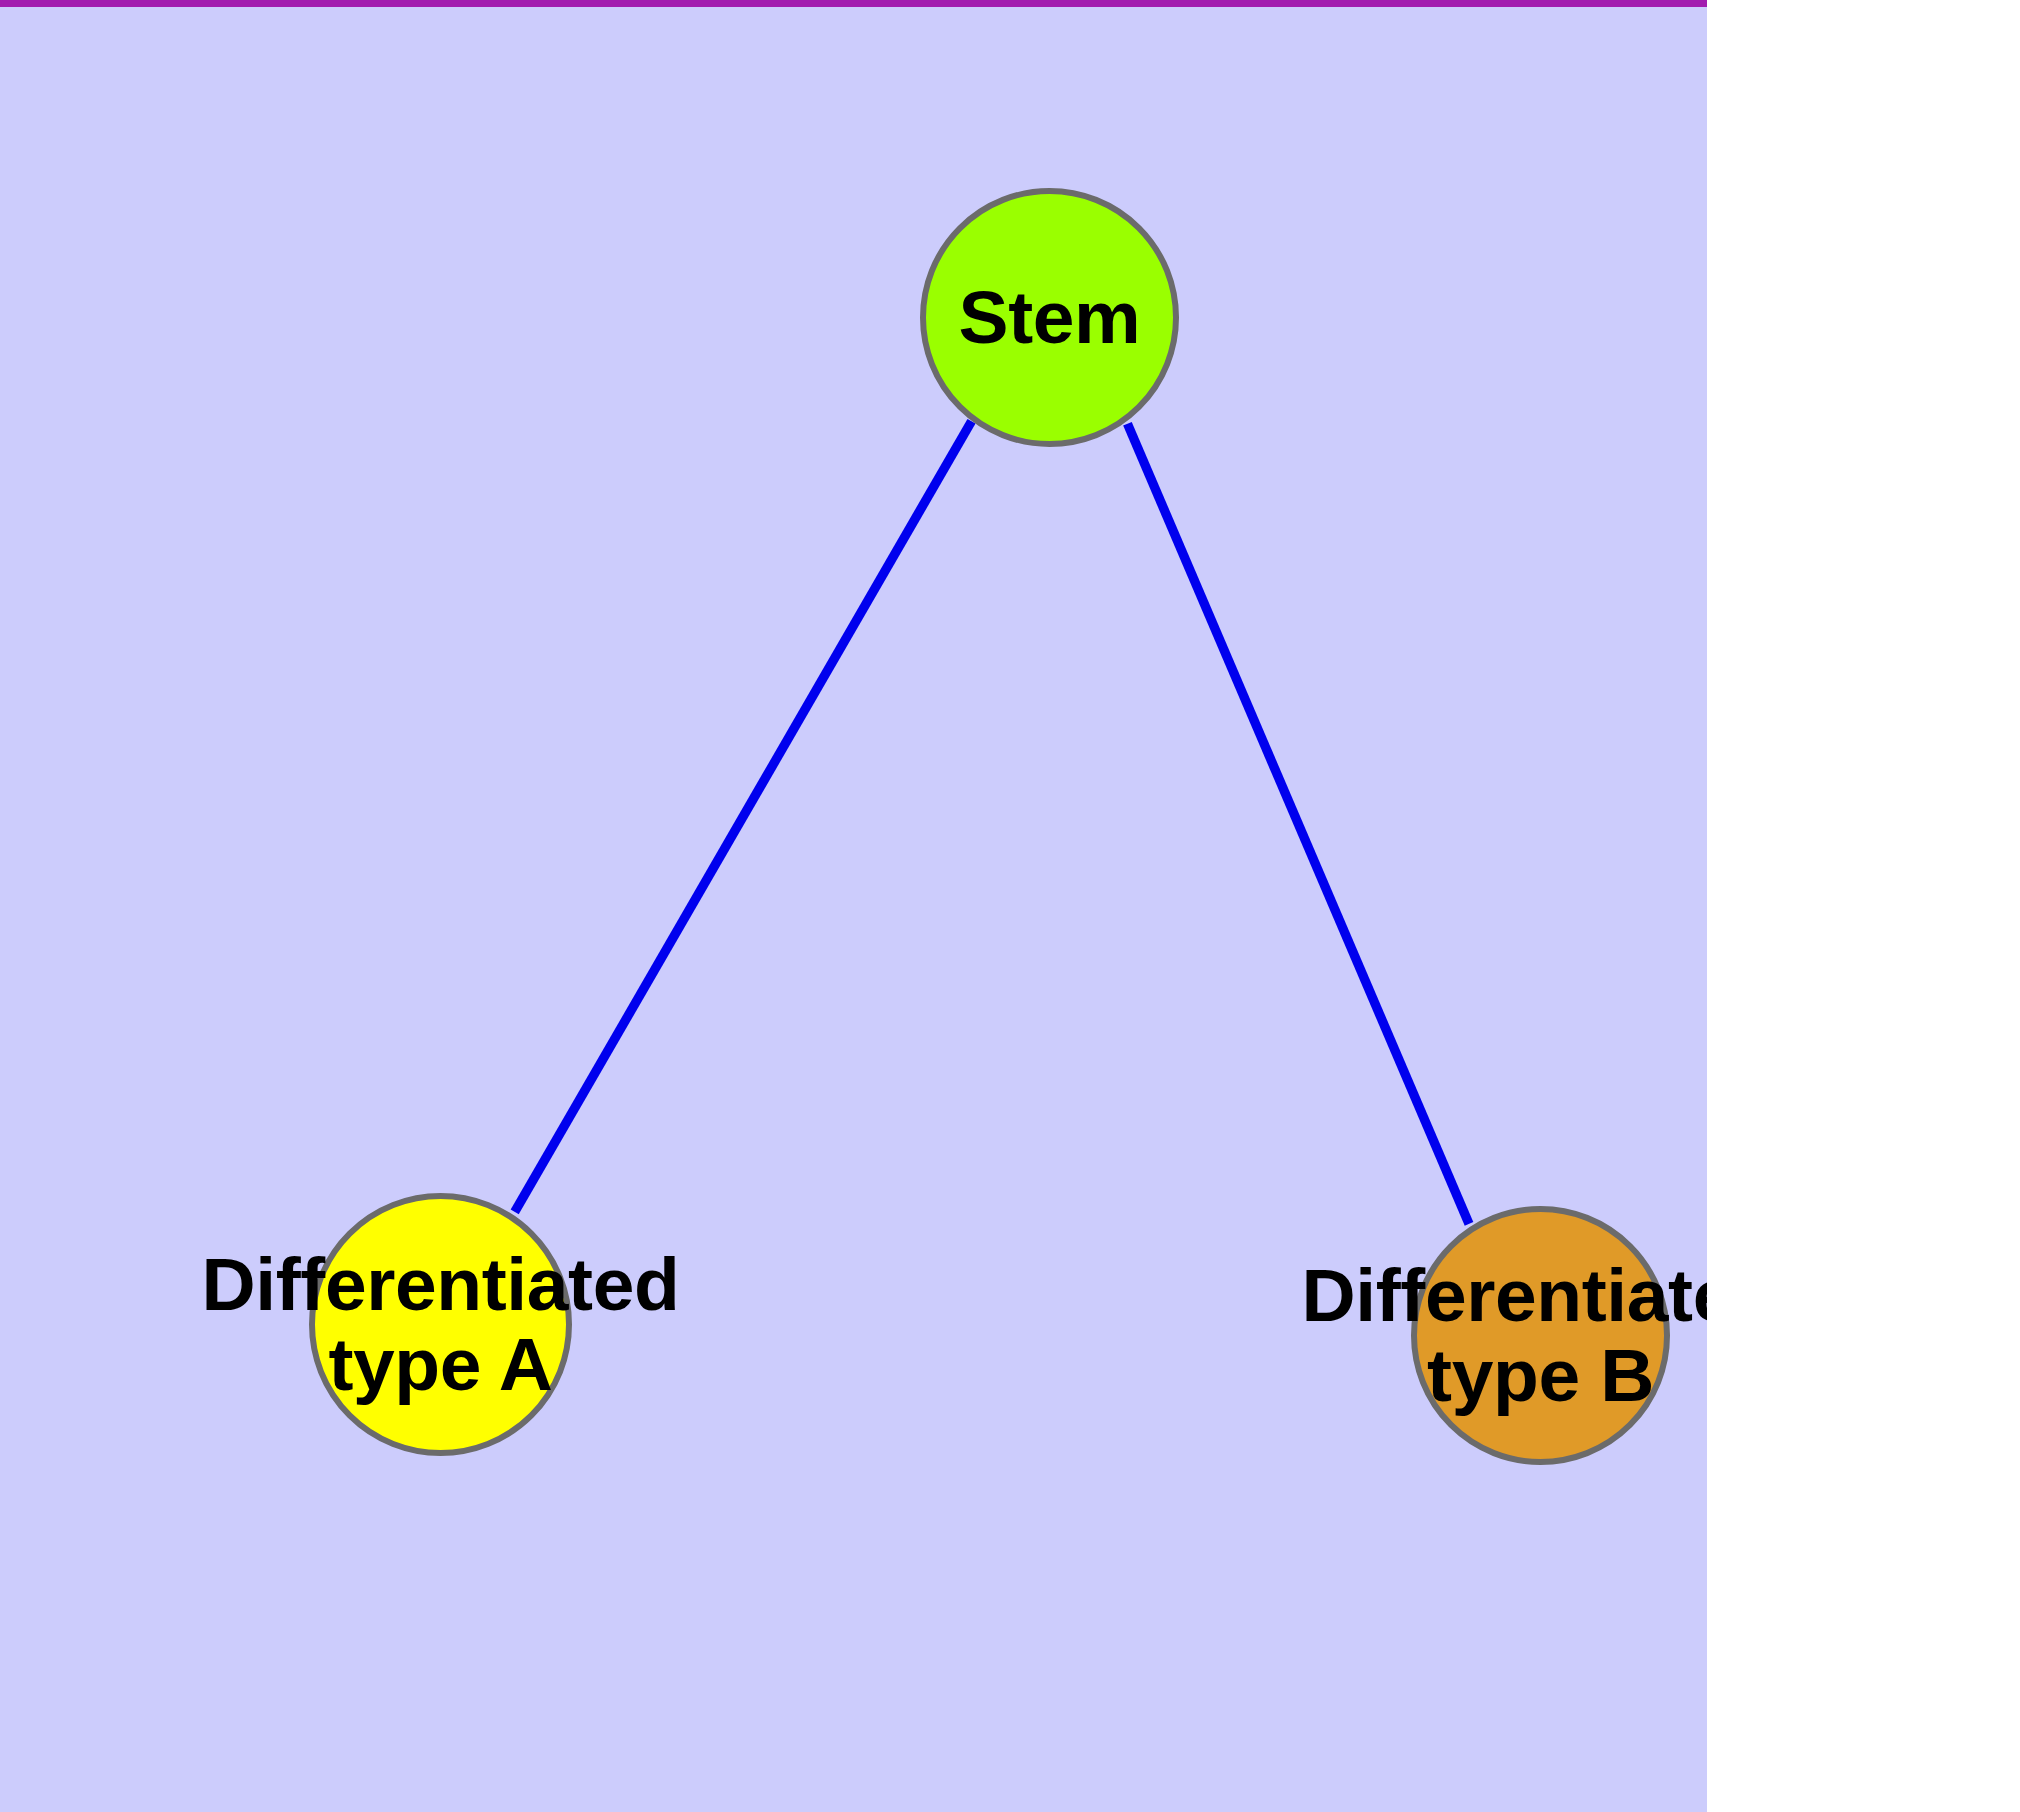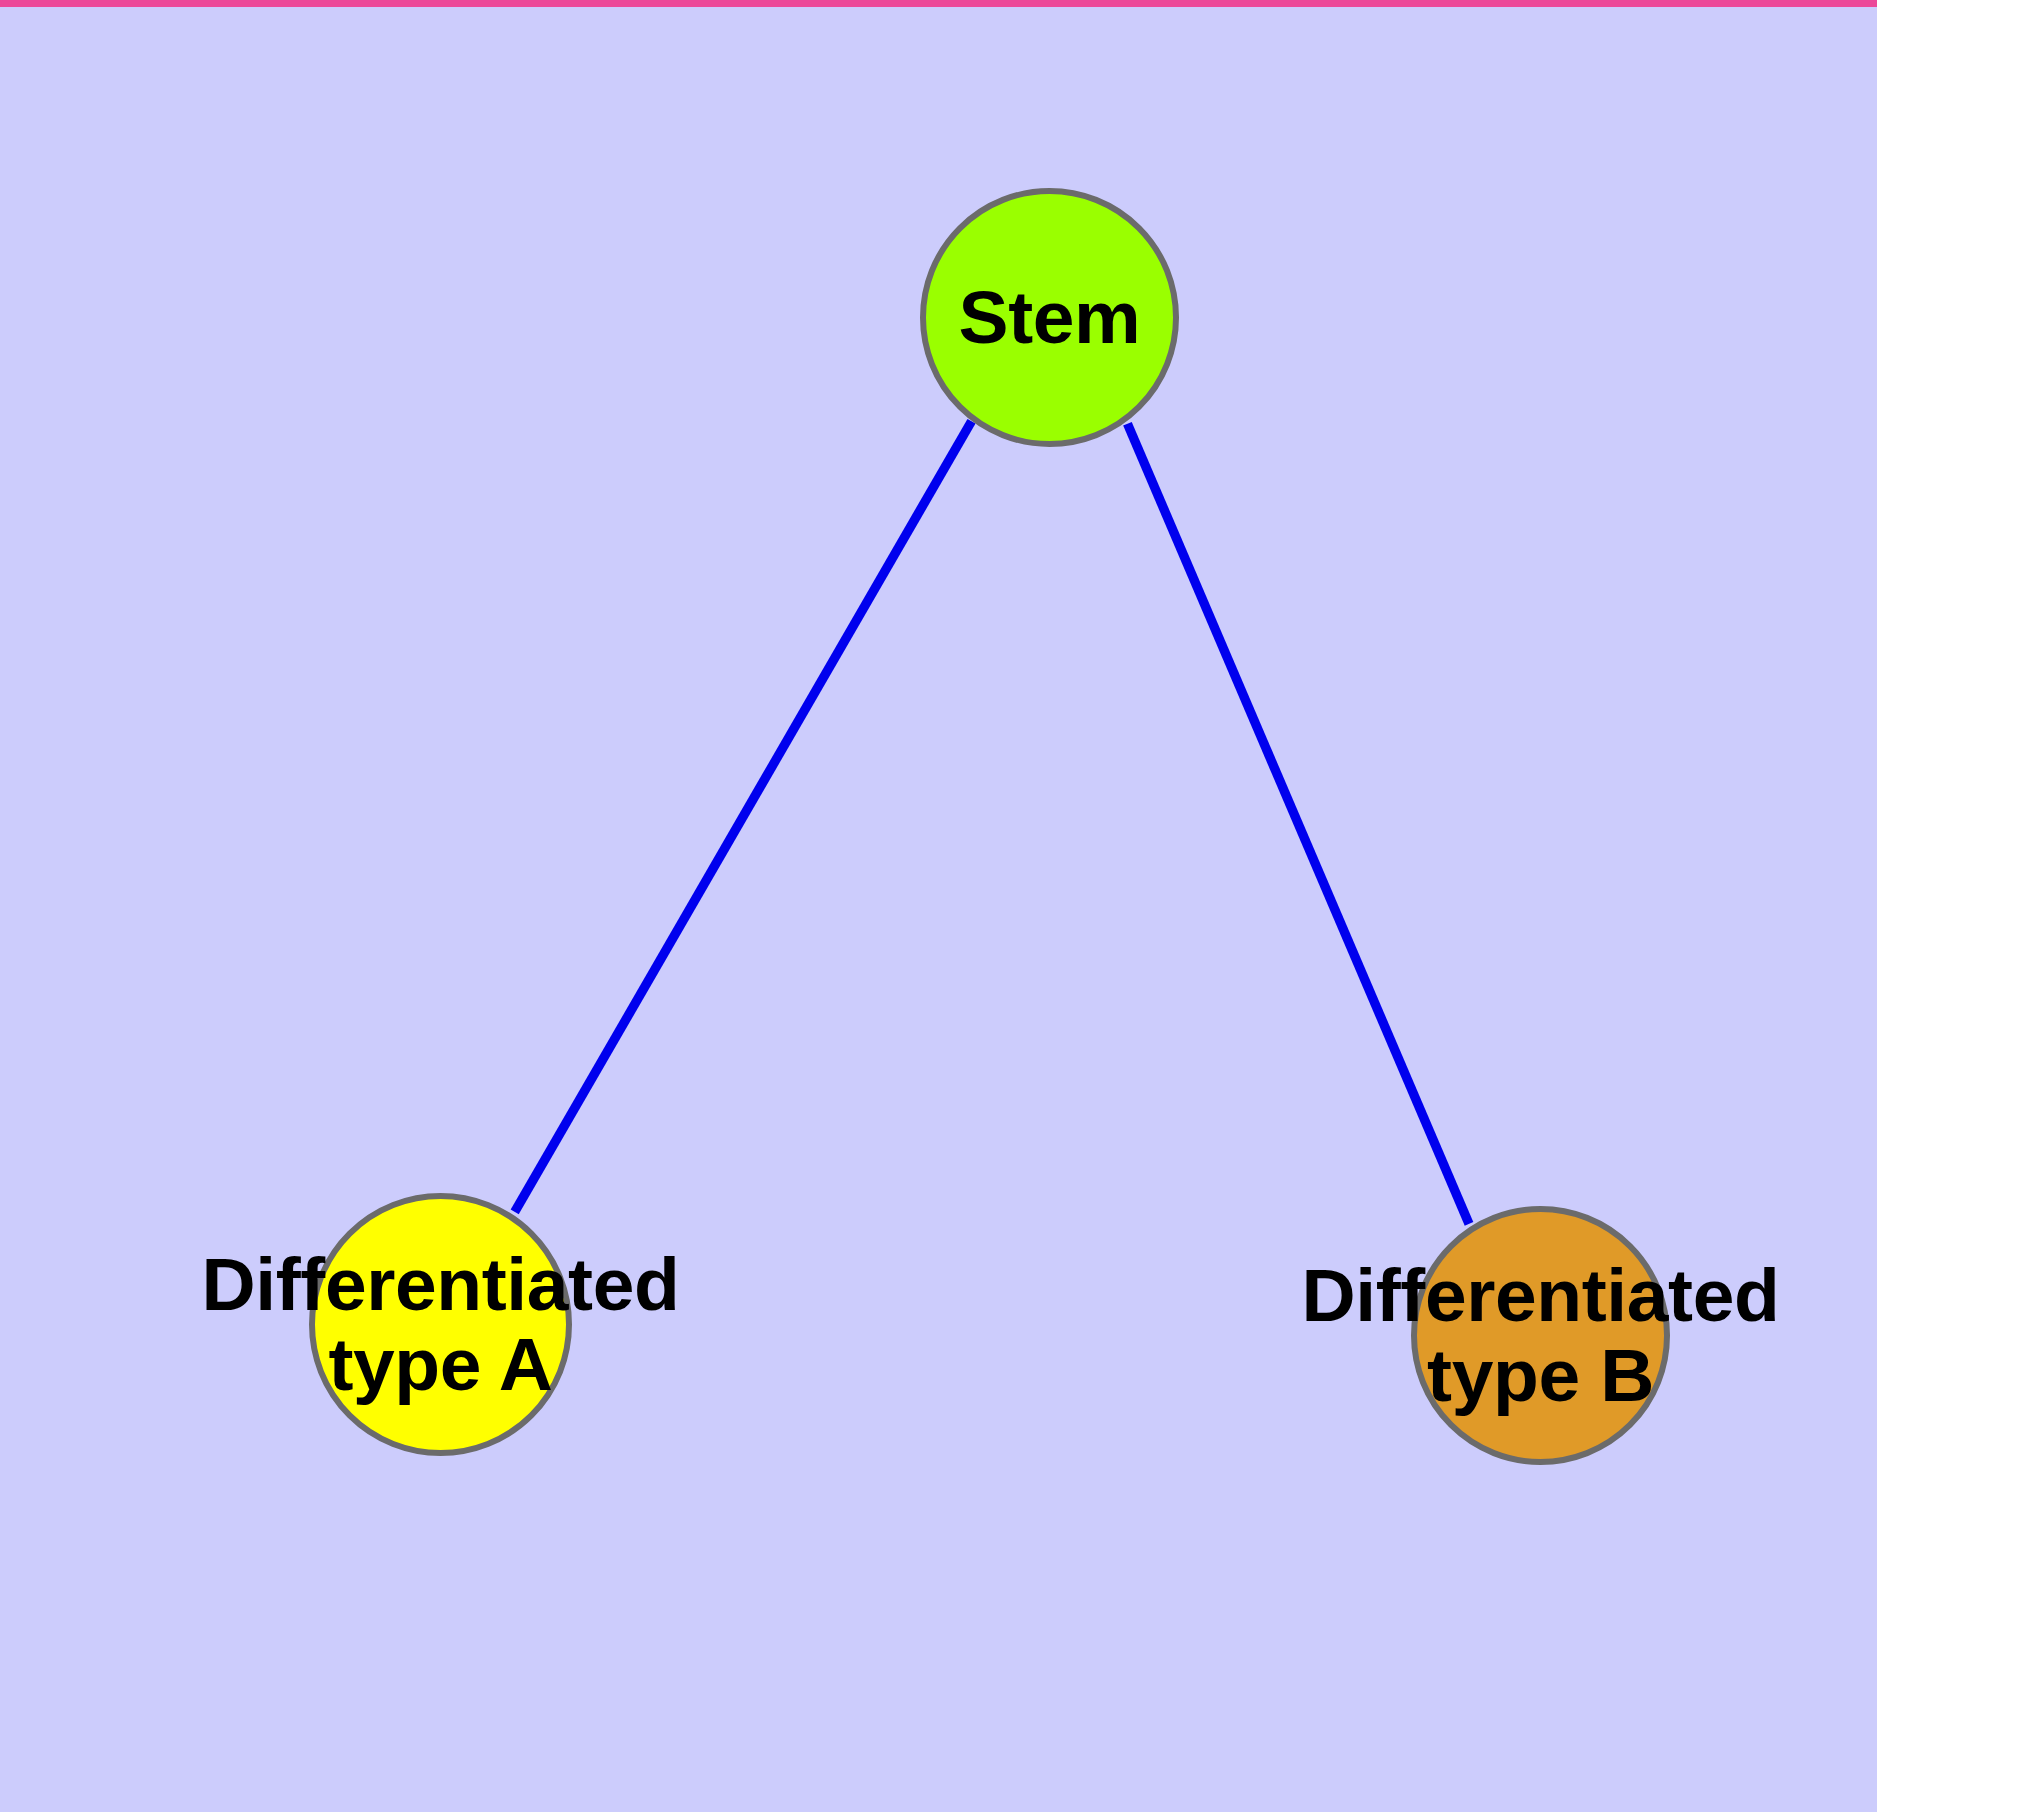--- a/index.html
+++ b/index.html
@@ -2,24 +2,24 @@
 <html style="font-size:13.6px"><head>
 <meta charset="utf-8">
 <style>
   html, body {
     margin: 0;
     padding: 0;
     background: #ffffff;
   }
   #canvas {
     position: relative;
-    width: 1877px;
+    width: 1707px;
     height: 1812px;
     overflow: hidden;
-    background: #ec4899;
+    background: #a21caf;
     font-family: "Liberation Sans", sans-serif;
   }
   #graph-bg {
     position: absolute;
     left: 0px;
     top: 6.8px;
     width: 2014px;
     height: 1805px;
     background: #ccccfc;
   }

